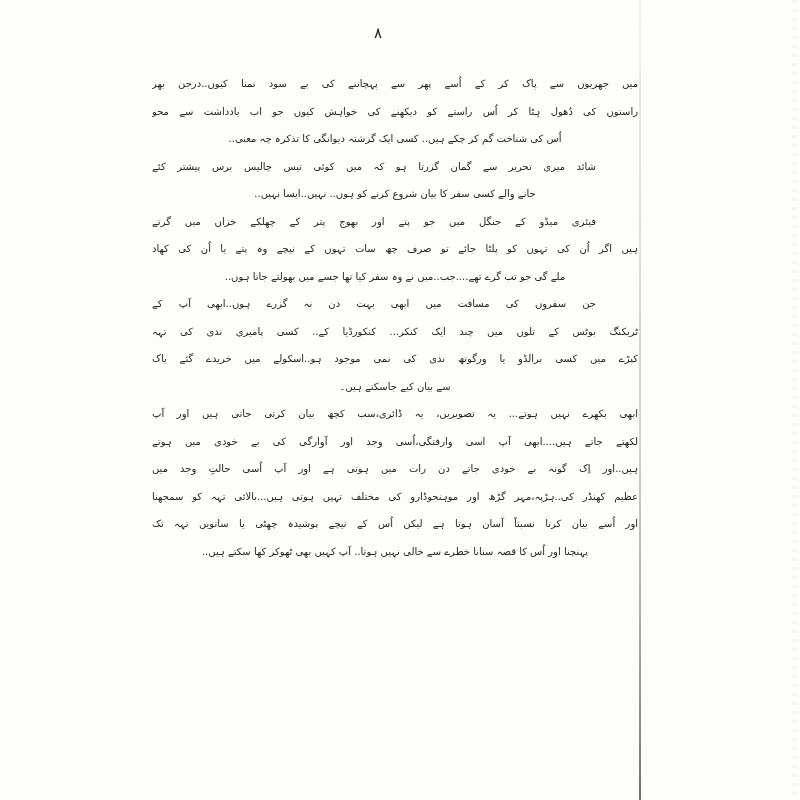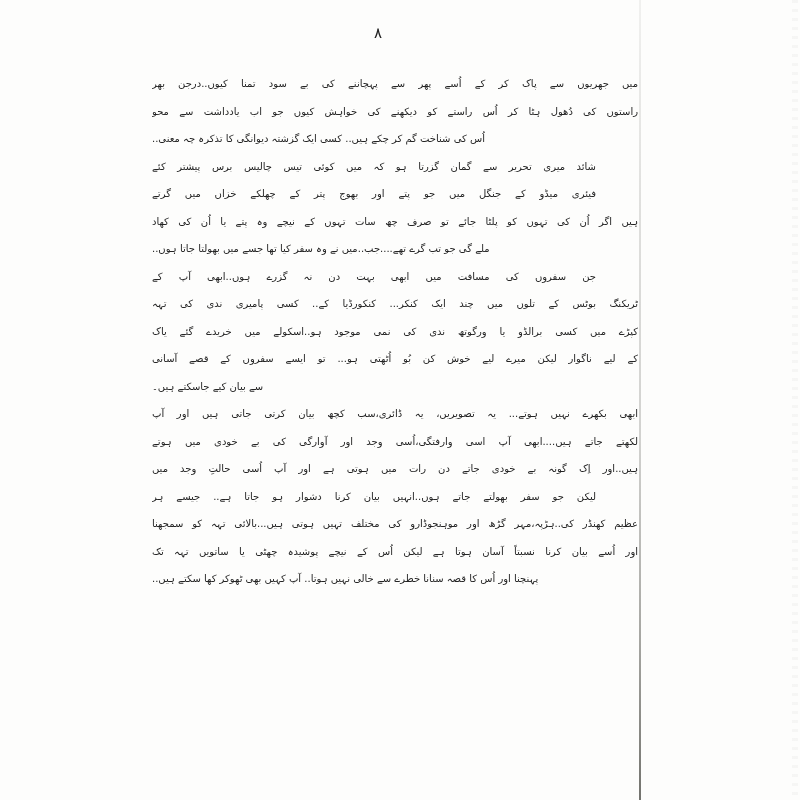--- a/index.html
+++ b/index.html
@@ -68,61 +68,60 @@
   }
   .para { margin: 0; }
   .line {
     height: 27.5px;
     overflow: hidden;
     text-align: justify;
     text-align-last: justify;
     white-space: normal;
   }
   .line.lastline {
-    text-align: left;
+    text-align: center;
     text-align-last: auto;
   }
   .line.firstline {
     padding-right: 42px;
   }
 </style>
 </head>
 <body>
 
 <div class="sheet">
   <div class="page-number">۸</div>
 
   <div class="page-text">
       <div class="para">
         <div class="line">میں جھریوں سے پاک کر کے اُسے پھر سے پہچاننے کی بے سود تمنا کیوں..درجن بھر</div>
         <div class="line">راستوں کی دُھول ہٹا کر اُس راستے کو دیکھنے کی خواہش کیوں جو اب یادداشت سے محو</div>
         <div class="line lastline">اُس کی شناخت گم کر چکے ہیں.. کسی ایک گزشتہ دیوانگی کا تذکرہ چہ معنی..</div>
       </div>
       <div class="para">
         <div class="line firstline">شائد میری تحریر سے گمان گزرتا ہو کہ میں کوئی تیس چالیس برس پیشتر کئے</div>
+        <div class="line lastline">جانے والے کسی سفر کا بیان شروع کرنے کو ہوں.. نہیں..ایسا نہیں..</div>
       </div>
       <div class="para">
         <div class="line firstline">فیئری میڈو کے جنگل میں جو پتے اور بھوج پتر کے چھلکے خزاں میں گرتے</div>
         <div class="line">ہیں اگر اُن کی تہوں کو پلٹا جائے تو صرف چھ سات تہوں کے نیچے وہ پتے یا اُن کی کھاد</div>
-        <div class="line lastline">ملے گی جو تب گرے تھے....جب..میں نے وہ سفر کیا تھا جسے میں بھولتا جاتا ہوں..</div>
+        <div class="line lastline">ملے گی جو تب گرے تھے....جب..میں نے وہ سفر کیا تھا جسے میں بھولتے جاتا ہوں..</div>
       </div>
       <div class="para">
         <div class="line firstline">جن سفروں کی مسافت میں ابھی بہت دن نہ گزرے ہوں..ابھی آپ کے</div>
         <div class="line">ٹریکنگ بوٹس کے تلوں میں چند ایک کنکر... کنکورڈیا کے.. کسی پامیری ندی کی تہہ</div>
         <div class="line">کپڑے میں کسی برالڈو یا ورگوتھ ندی کی نمی موجود ہو..اسکولے میں خریدے گئے یاک</div>
-        <div class="line">کے لیے ناگوار لیکن میرے لیے خوش کن بُو اُٹھتی ہو... تو ایسے سفروں کے قصے آسانی</div>
         <div class="line lastline">سے بیان کیے جاسکتے ہیں۔</div>
       </div>
       <div class="para">
         <div class="line">ابھی بکھرے نہیں ہوتے... یہ تصویریں، یہ ڈائری،سب کچھ بیان کرتی جاتی ہیں اور آپ</div>
         <div class="line">لکھتے جاتے ہیں....ابھی آپ اسی وارفتگی،اُسی وجد اور آوارگی کی بے خودی میں ہوتے</div>
         <div class="line">ہیں..اور اِک گونہ بے خودی جاتے دن رات میں ہوتی ہے اور آپ اُسی حالتِ وجد میں</div>
       </div>
       <div class="para">
-        <div class="line firstline">لیکن جو سفر بھولتے جاتے ہوں..انہیں بیان کرنا دشوار ہو جاتا ہے.. جیسے ہر</div>
         <div class="line">عظیم کھنڈر کی..ہڑپہ،مہر گڑھ اور موہنجوڈارو کی مختلف تہیں ہوتی ہیں...بالائی تہہ کو سمجھنا</div>
         <div class="line">اور اُسے بیان کرنا نسبتاً آسان ہوتا ہے لیکن اُس کے نیچے پوشیدہ چھٹی یا ساتویں تہہ تک</div>
         <div class="line lastline">پہنچنا اور اُس کا قصہ سنانا خطرے سے خالی نہیں ہوتا.. آپ کہیں بھی ٹھوکر کھا سکتے ہیں..</div>
       </div>
     </div>
 
   <div class="scan-edge"></div>
 
   <div class="scan-noise"></div>
 </div>

